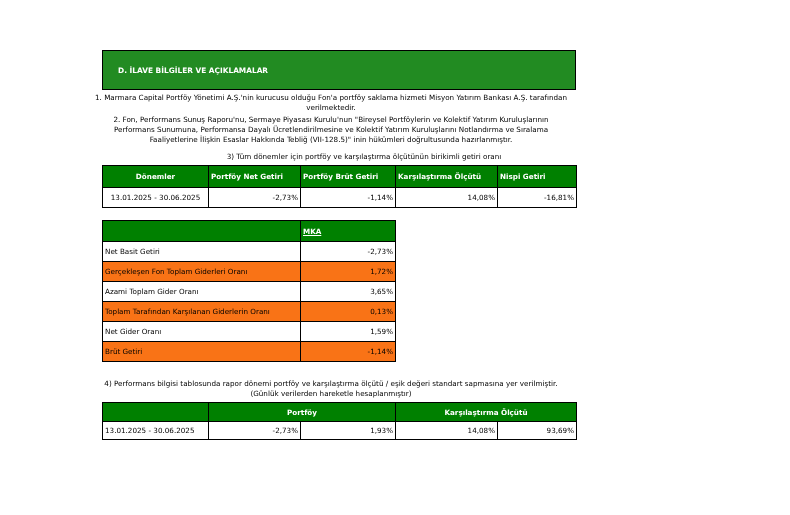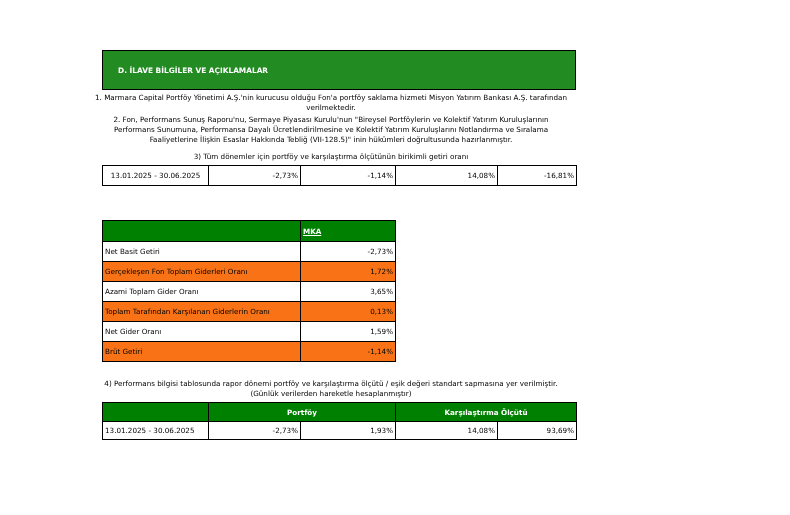--- a/index.html
+++ b/index.html
@@ -38,31 +38,38 @@
   </style>
 </head>
 <body>
 
 <div class="abs section-header">
   <span>D. İLAVE BİLGİLER VE AÇIKLAMALAR</span>
 </div>
 
 <div class="abs para" style="top:93px;">1. Marmara Capital Portföy Yönetimi A.Ş.'nin kurucusu olduğu Fon'a portföy saklama hizmeti Misyon Yatırım Bankası A.Ş. tarafından verilmektedir.</div>
 <div class="abs para" style="top:115px;">2. Fon, Performans Sunuş Raporu'nu, Sermaye Piyasası Kurulu'nun "Bireysel Portföylerin ve Kolektif Yatırım Kuruluşlarının Performans Sunumuna, Performansa Dayalı Ücretlendirilmesine ve Kolektif Yatırım Kuruluşlarını Notlandırma ve Sıralama Faaliyetlerine İlişkin Esaslar Hakkında Tebliğ (VII-128.5)" inin hükümleri doğrultusunda hazırlanmıştır.</div>
-<div class="abs para" style="top:152px;">3) Tüm dönemler için portföy ve karşılaştırma ölçütünün birikimli getiri oranı</div>
+<div class="abs para" style="top:152px;margin-left:33px;">3) Tüm dönemler için portföy ve karşılaştırma ölçütünün birikimli getiri oranı</div>
 
 <table id="tbl1">
   <colgroup>
     <col style="width:106px">
       <col style="width:92px">
       <col style="width:95px">
       <col style="width:102px">
       <col style="width:79px">
   </colgroup>
   <tbody>
+      <tr>
+    <th class="center">Dönemler</th>
+    <th>Portföy Net Getiri</th>
+    <th>Portföy Brüt Getiri</th>
+    <th>Karşılaştırma Ölçütü</th>
+    <th>Nispi Getiri</th>
+  </tr>
   <tr>
     <td class="center">13.01.2025 - 30.06.2025</td>
     <td class="num">-2,73%</td>
     <td class="num">-1,14%</td>
     <td class="num">14,08%</td>
     <td class="num">-16,81%</td>
   </tr>
 </tbody>
   </table>
 

